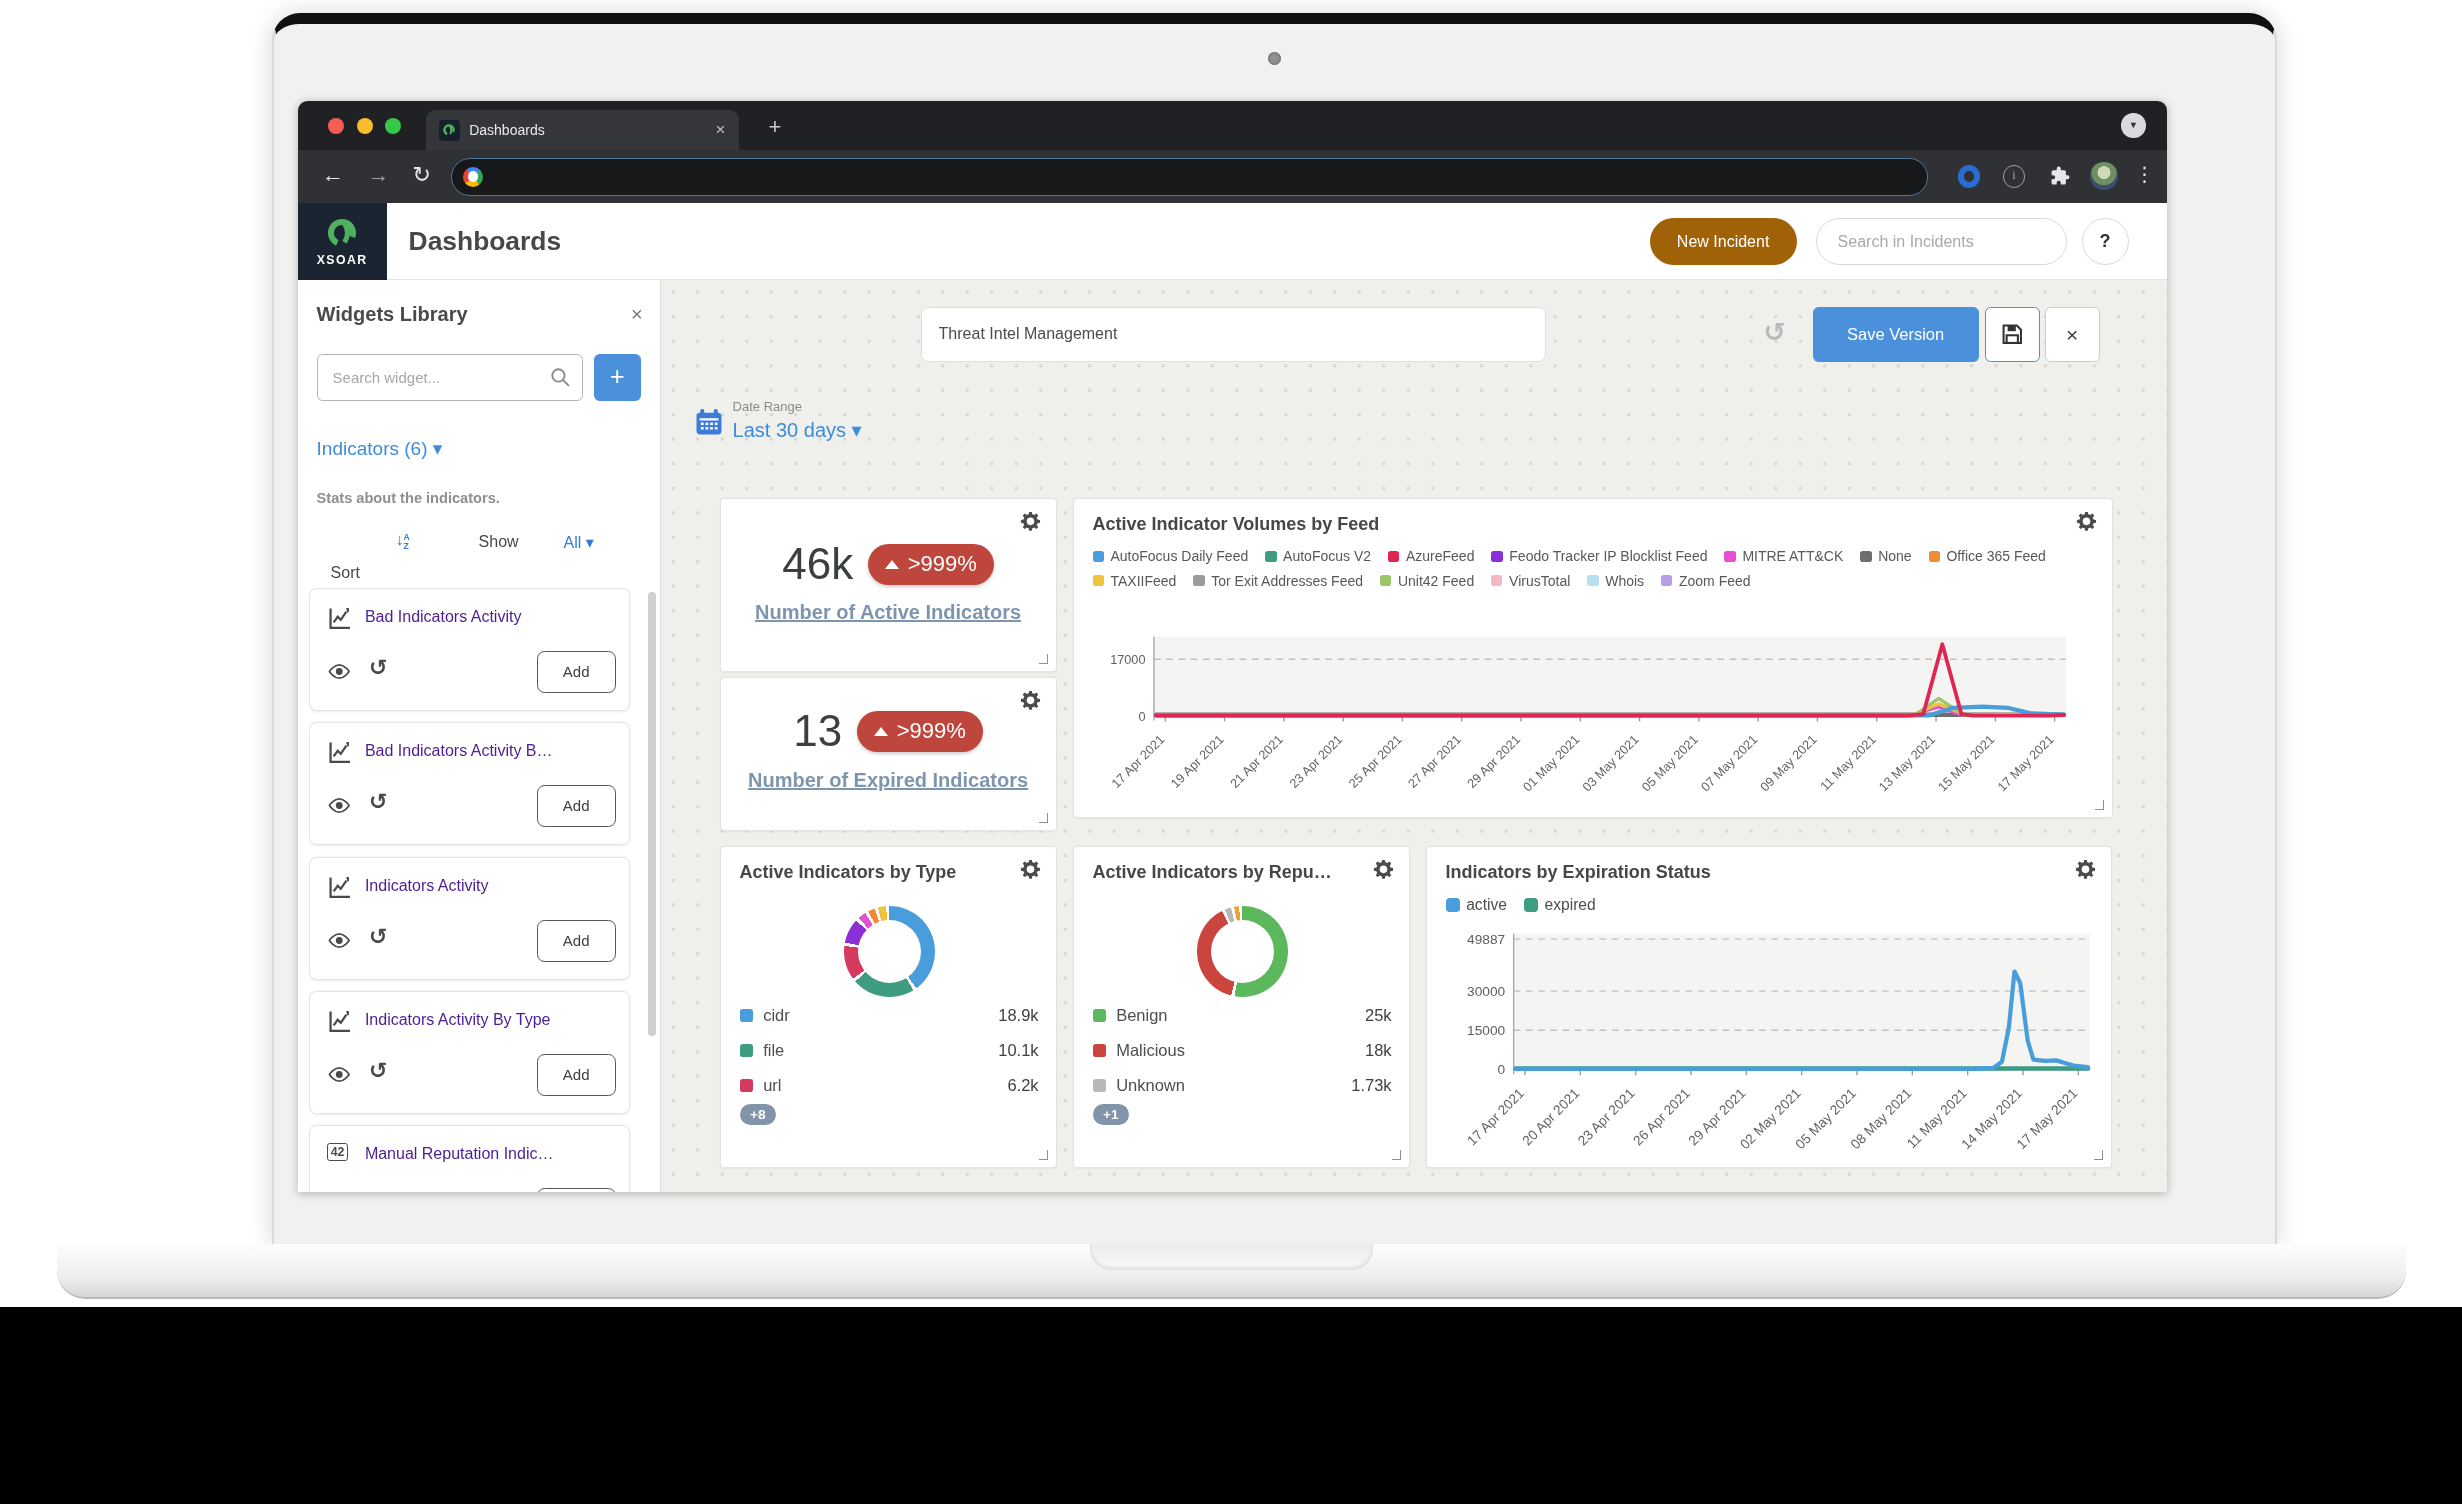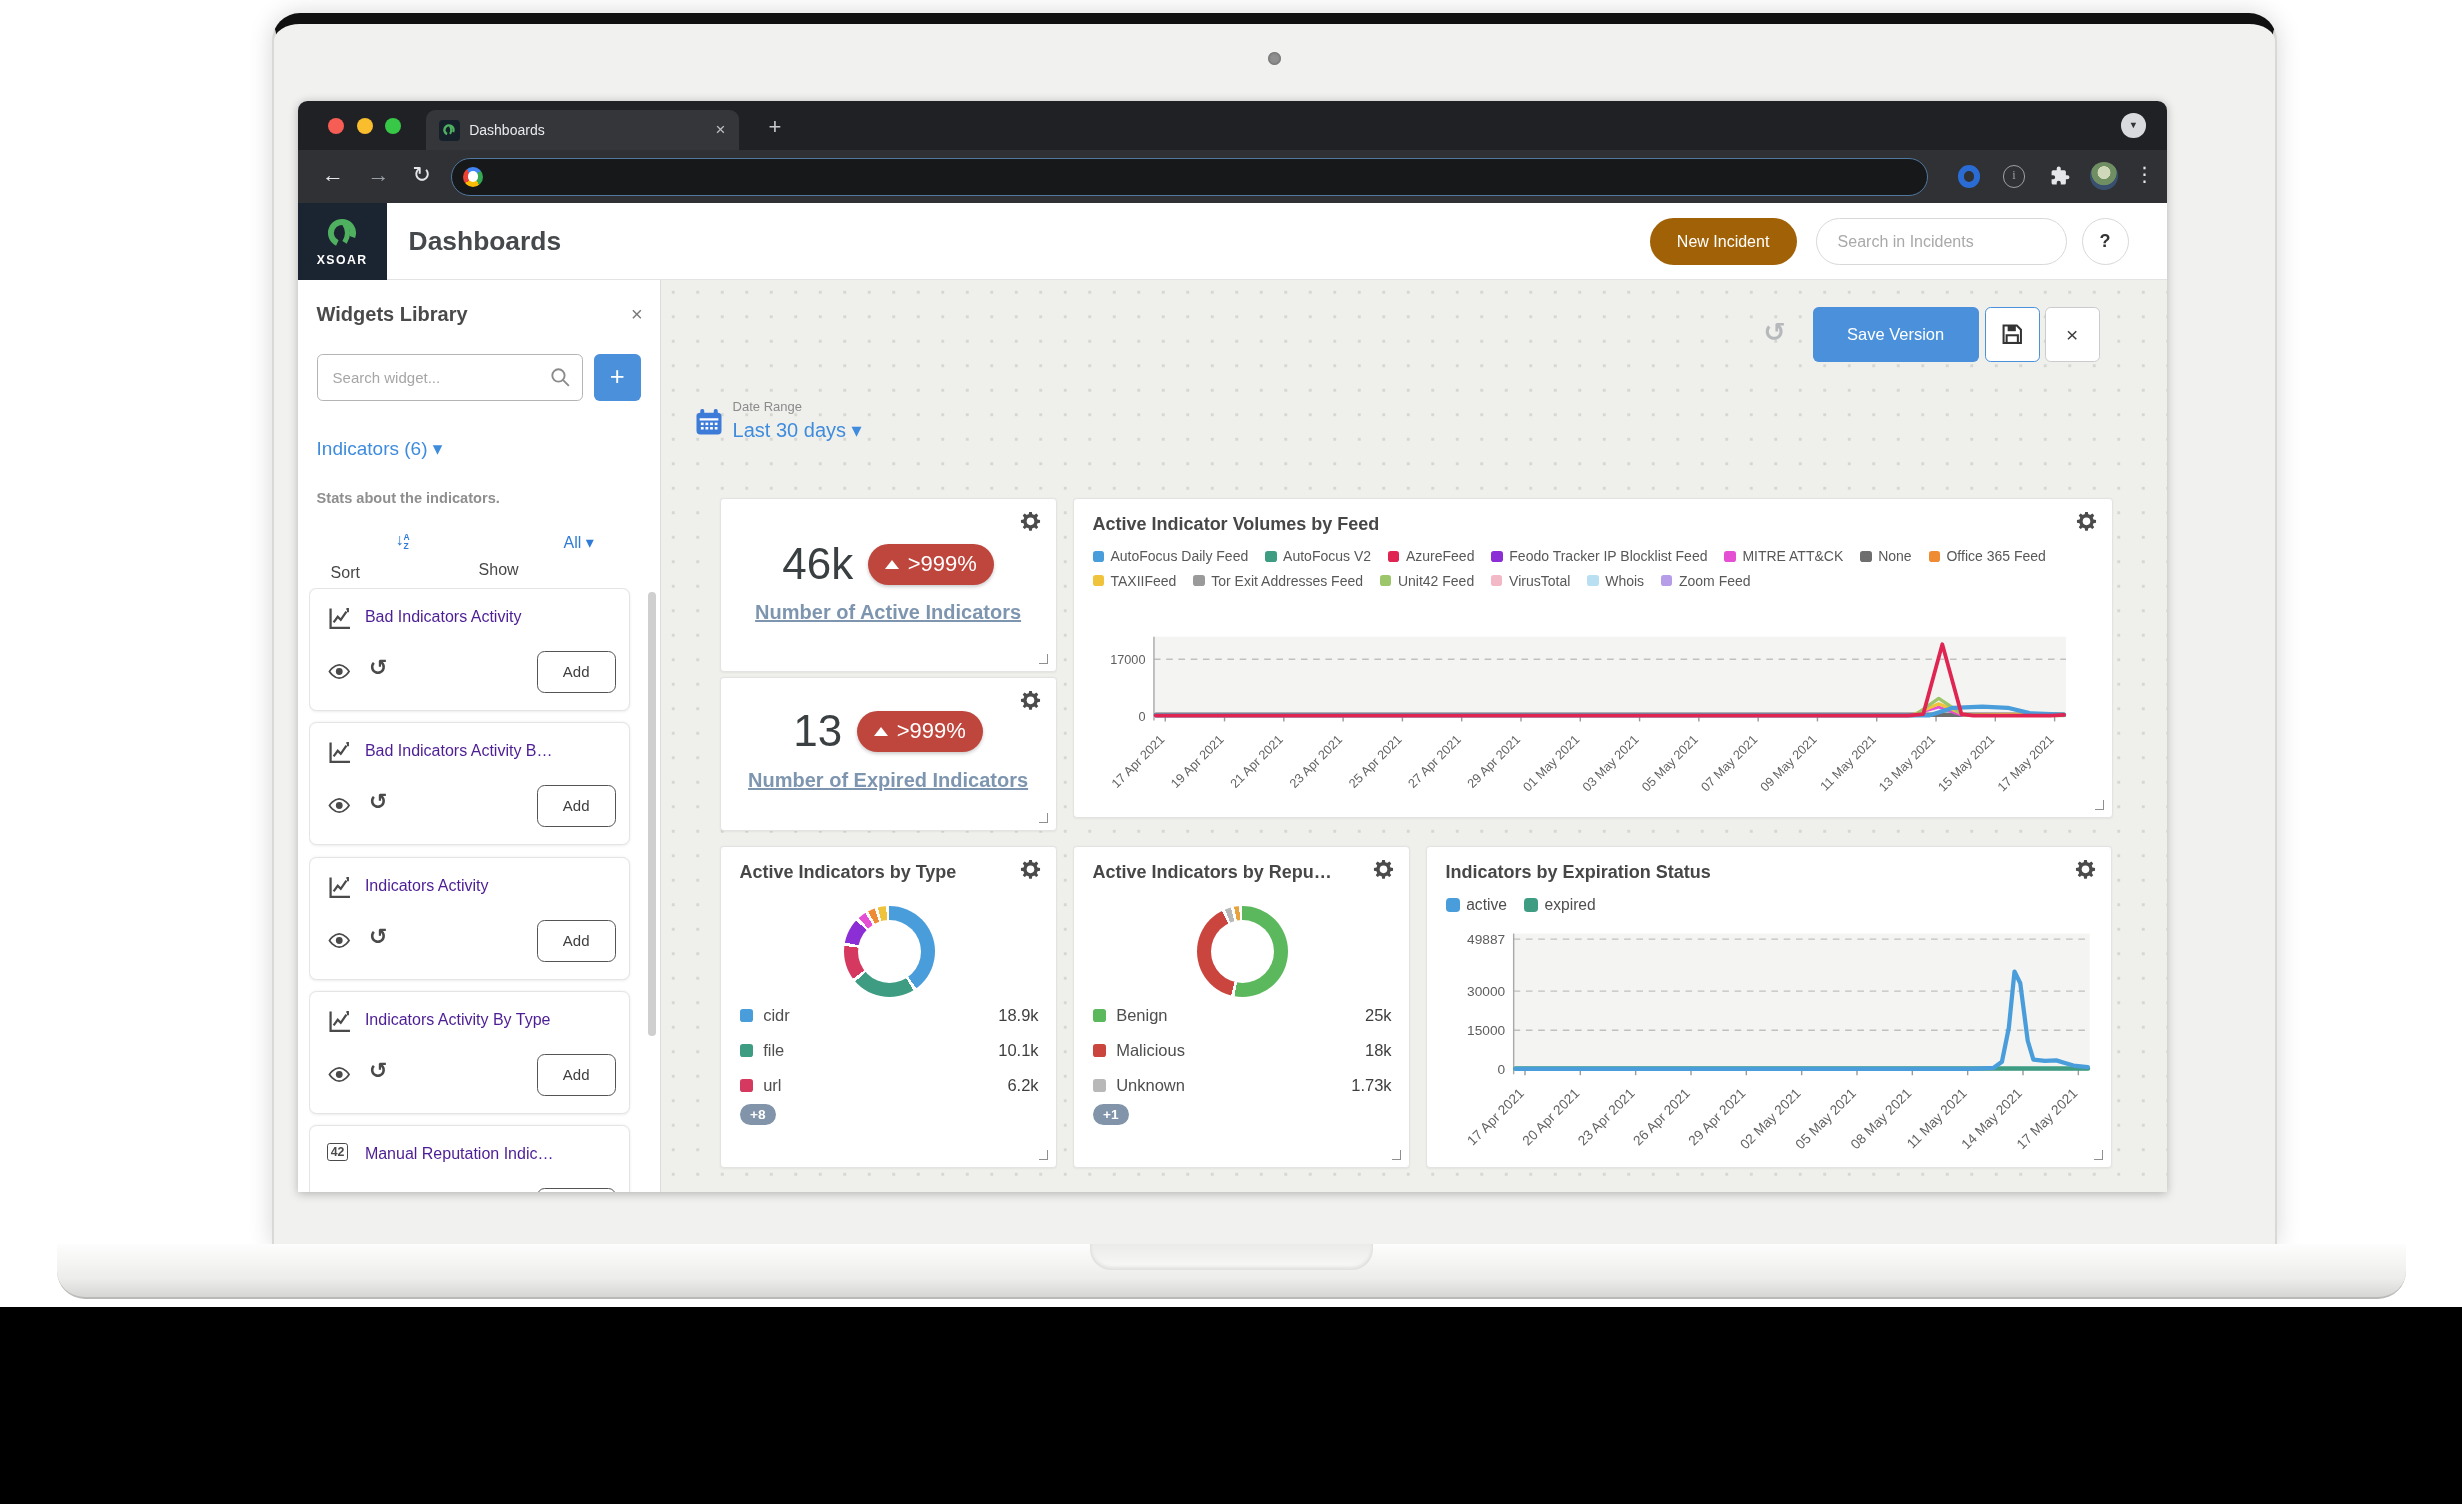--- a/index.html
+++ b/index.html
@@ -67,21 +67,21 @@
              padding:0 38px 0 15px;font-size:15px;color:#555;outline:none;font-family:inherit;}
   #sb-search::placeholder{color:#a6a6a6;}
   #sb-mag{position:absolute;left:251px;top:86px;width:22.7px;height:22.7px;}
   #sb-add{position:absolute;left:296px;top:74px;width:47px;height:47px;border-radius:5.7px;background:#4a90da;
           color:#fff;font-size:25.5px;text-align:center;line-height:45px;}
   #sb-cat{position:absolute;left:19px;top:157px;font-size:19px;color:#3f8cdd;}
   #sb-desc{position:absolute;left:19px;top:210px;font-size:14.6px;font-weight:bold;color:#8f8f8f;}
   #sb-sort-label{position:absolute;left:33px;top:253px;font-size:16px;color:#474747;margin-top:31px;}
   #sb-sort-ic{position:absolute;left:98px;top:251px;color:#2f7cd6;font-weight:bold;display:flex;}
   #sb-sort-ic .arr{font-size:16px;} #sb-sort-ic .az{display:flex;flex-direction:column;font-size:8.5px;line-height:8.5px;margin-top:1.9px;}
-  #sb-show-label{position:absolute;left:181px;top:253px;font-size:16px;color:#474747;margin-top:28px;}
+  #sb-show-label{position:absolute;left:181px;top:253px;font-size:16px;color:#474747;}
   #sb-show-value{position:absolute;left:266px;top:253px;font-size:16px;color:#2f7cd6;}
   #sb-cards{position:absolute;left:11.3px;top:308px;width:329px;height:604px;overflow:hidden;}
   .sb-card{position:relative;width:321px;height:123px;background:#fff;border:0.9px solid #e4e4e4;border-radius:7.6px;
            box-shadow:0 0.9px 2.8px rgba(0,0,0,.08);margin-bottom:11.3px;}
   .sb-card .w-ic{position:absolute;left:17px;top:17px;width:24.5px;height:24.5px;}
   .sb-card .num-ic{position:absolute;left:17px;top:17px;font-size:12.3px;font-weight:bold;color:#4a4a4a;border:1.9px solid #4a4a4a;border-radius:2.8px;padding:0.9px 2.8px;}
   .sb-card .w-title{position:absolute;left:55px;top:19px;font-size:16px;color:#4c1d95;white-space:nowrap;}
   .sb-card .eye{position:absolute;left:17px;top:74px;width:24.5px;height:17px;}
   .sb-card .hist{position:absolute;left:59px;top:66px;font-size:22px;font-weight:bold;color:#4a4a4a;}
   .sb-card .add-btn{position:absolute;right:13.2px;top:62px;width:79px;height:42px;border:1.4px solid #555;border-radius:7.6px;
@@ -282,20 +282,21 @@
                 <span class="num-ic">42</span>
                 <span class="w-title">Manual Reputation Indic…</span>
                 <span class="hist">↺</span>
                 <span class="add-btn">Add</span>
               </div>
             </div>
           <div id="sb-scroll"></div>
         </aside>
 
         <main id="canvas">
+          <input id="dash-name" value="Threat Intel Management" style="">
           <span id="hist-restore">↺</span>
           <div id="save-btn">Save Version</div>
           <div id="floppy-btn">
             <svg width="24.5" height="24.5" viewBox="0 0 24 24">
                 <path d="M3.5 3.5h13l4 4v13h-17z" fill="none" stroke="#333" stroke-width="2"></path>
                 <rect x="7.5" y="3.5" width="8" height="5.5" fill="#333"></rect>
                 <rect x="6.5" y="13" width="11" height="7.5" fill="none" stroke="#333" stroke-width="2"></rect>
               </svg>
           </div>
           <div id="discard-btn">×</div>

